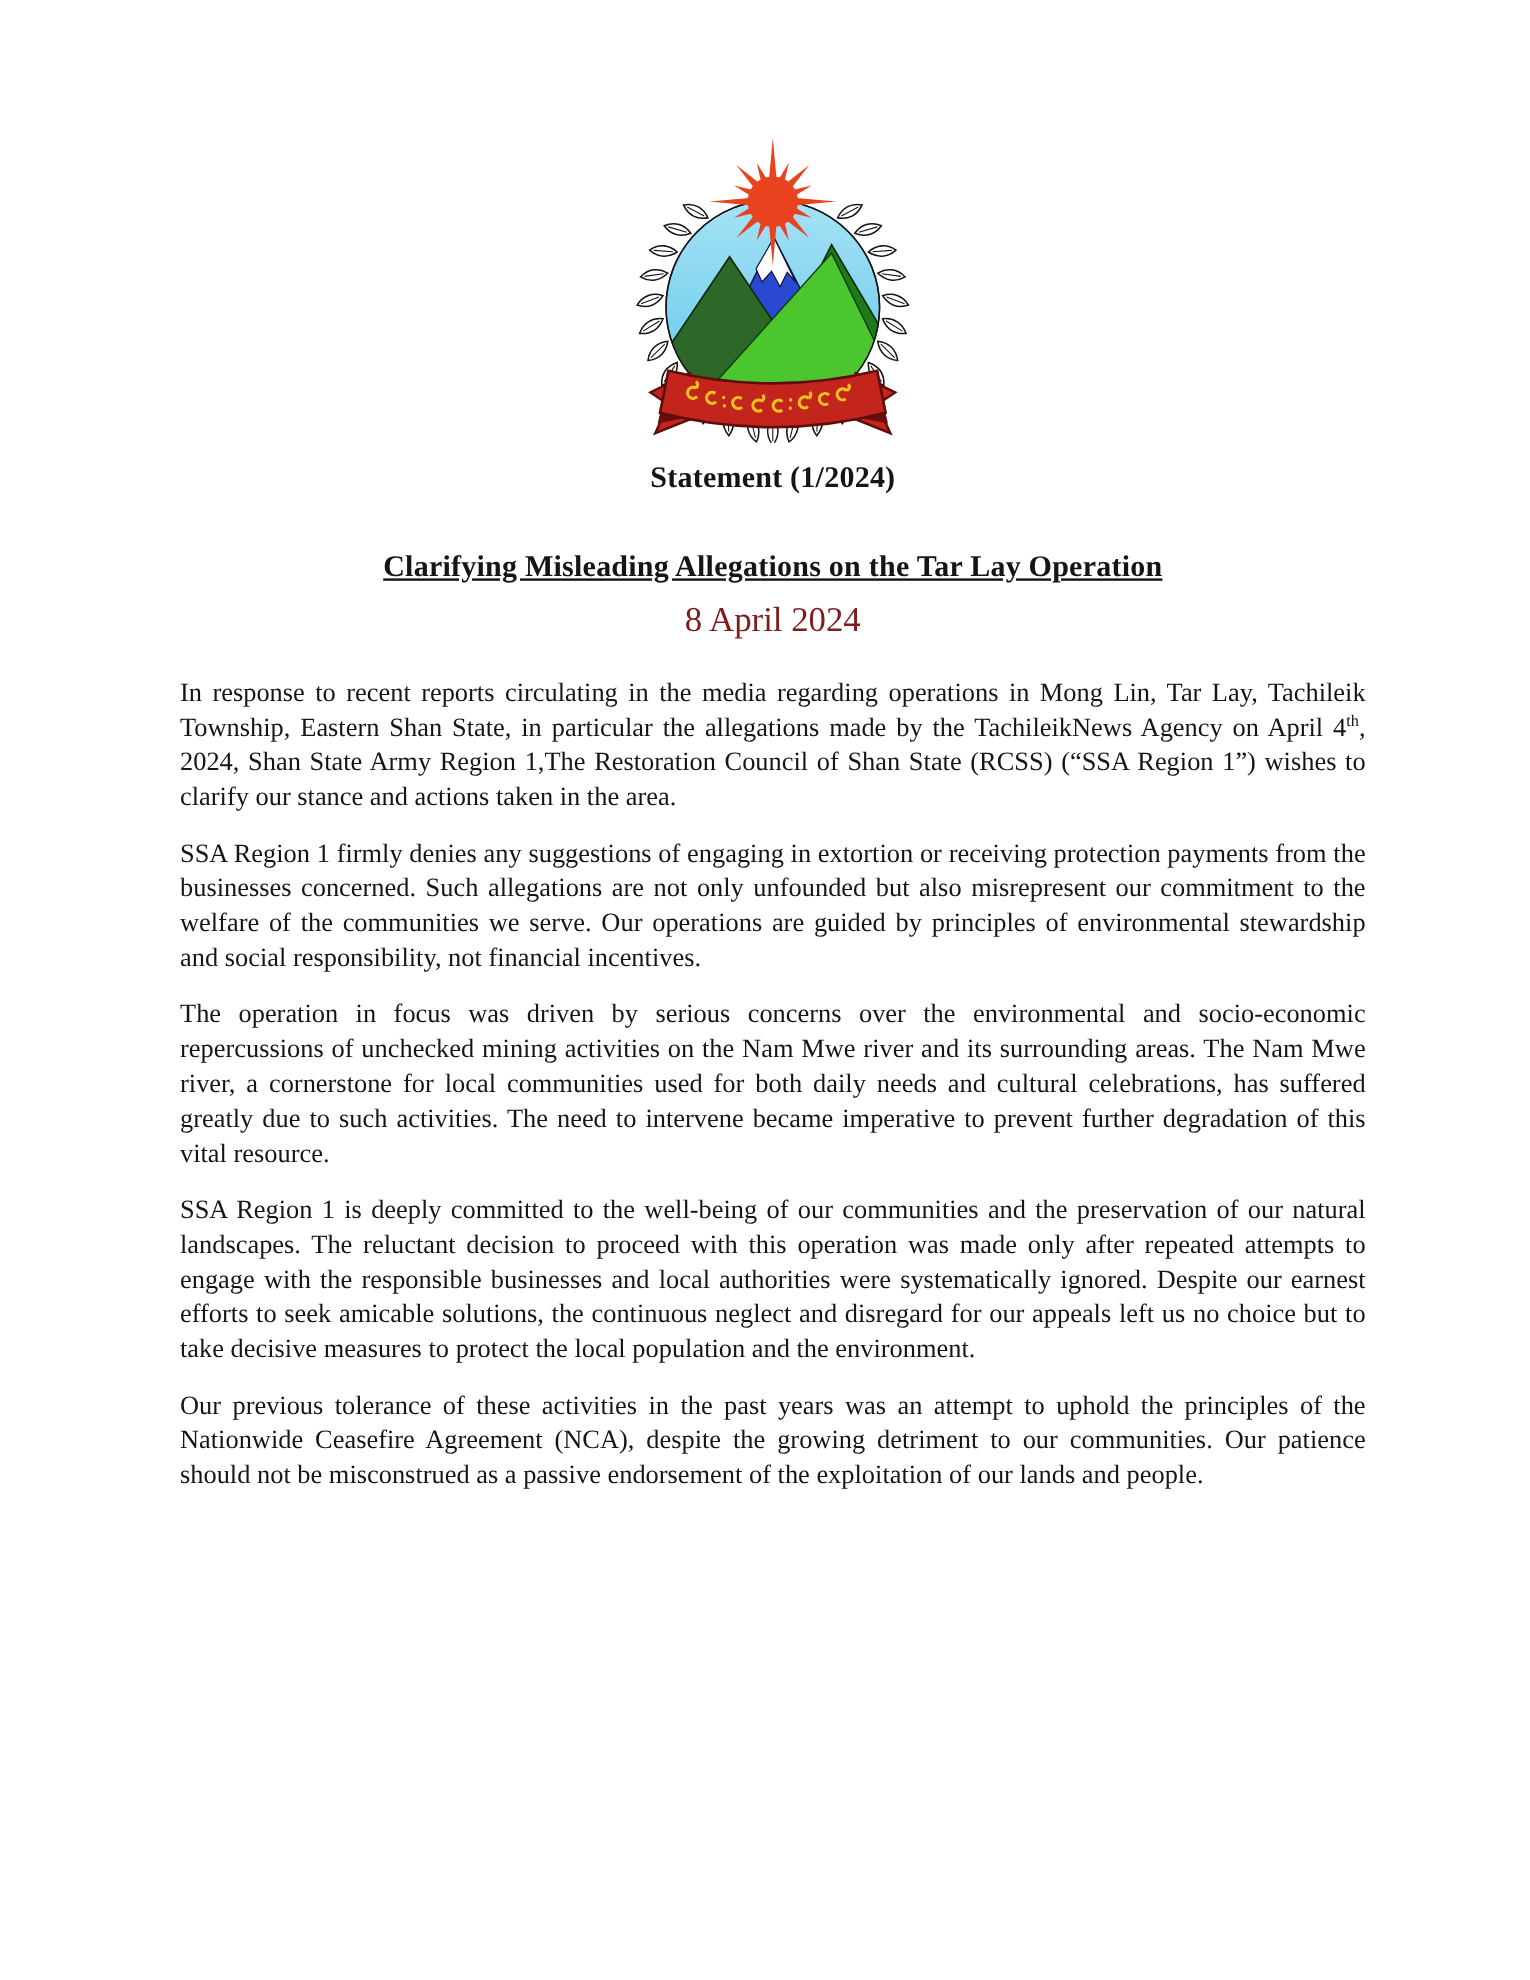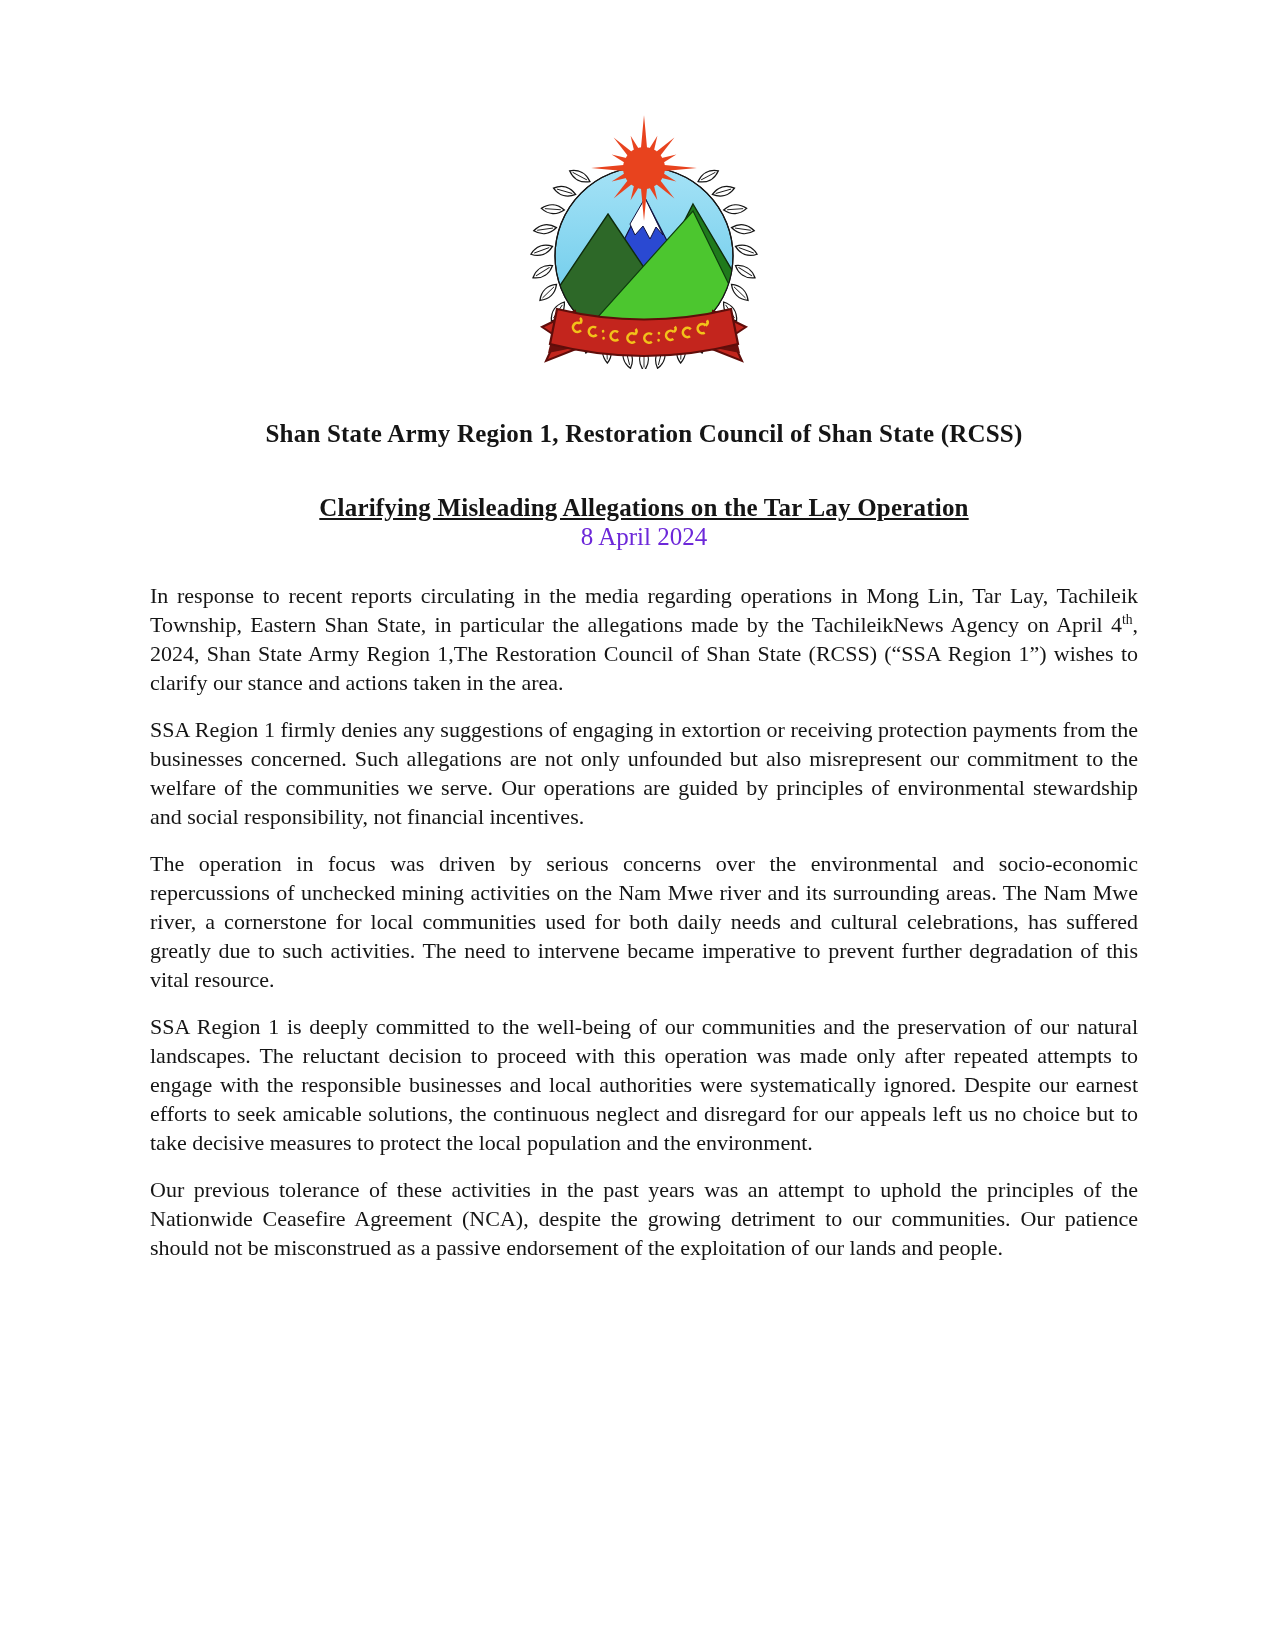--- a/index.html
+++ b/index.html
@@ -28,25 +28,25 @@
     line-height: 29px;
     font-weight: bold;
     text-align: center;
     margin: 0;
     letter-spacing: 0.2px;
   }
   .org-heading   { margin-top: 50px; }
   .stmt-heading  { margin-top: 15px; }
   .title-heading { margin-top: 45px; text-decoration: underline; }
   .date-line {
-    font-size: 25px;
+    font-size: 29px;
     line-height: 29px;
     text-align: center;
-    color: #6d28d9;
-    margin-top: 0;
+    color: #7f1d1d;
+    margin-top: 16px;
   }
   .body-text { margin-top: 30px; }
   .body-text p {
     font-size: 22px;
     line-height: 29px;
     text-align: justify;
     margin: 0 0 18px 0;
   }
   .body-text p sup {
     font-size: 0.62em;
@@ -161,21 +161,21 @@
           <use href="#gA" transform="translate(116 219) rotate(1)"></use>
           <use href="#gC" transform="translate(131 218) rotate(3)"></use>
           <use href="#gB" transform="translate(138 216) rotate(4)"></use>
           <use href="#gA" transform="translate(155 213) rotate(6)"></use>
           <use href="#gB" transform="translate(170 209) rotate(8)"></use>
         </g>
       </g>
     </svg>
   </div>
 
-  <h1 class="org-heading">Shan State Army Region 1, Restoration Council of Shan State (RCSS)</h1>
+  <h1 class="stmt-heading">Statement (1/2024)</h1>
   <h1 class="title-heading">Clarifying Misleading Allegations on the Tar Lay Operation</h1>
   <div class="date-line">8 April 2024</div>
 
   <div class="body-text">
     <p><span>In response to recent reports circulating in the media regarding operations in Mong Lin, Tar Lay, Tachileik Township, Eastern Shan State, in particular the allegations made by the TachileikNews Agency on April 4</span><sup>th</sup><span>, 2024, Shan State Army Region 1,The Restoration Council of Shan State (RCSS) (“SSA Region 1”) wishes to clarify our stance and actions taken in the area.</span></p>
     <p>SSA Region 1 firmly denies any suggestions of engaging in extortion or receiving protection payments from the businesses concerned. Such allegations are not only unfounded but also misrepresent our commitment to the welfare of the communities we serve. Our operations are guided by principles of environmental stewardship and social responsibility, not financial incentives.</p>
     <p>The operation in focus was driven by serious concerns over the environmental and socio-economic repercussions of unchecked mining activities on the Nam Mwe river and its surrounding areas. The Nam Mwe river, a cornerstone for local communities used for both daily needs and cultural celebrations, has suffered greatly due to such activities. The need to intervene became imperative to prevent further degradation of this vital resource.</p>
     <p>SSA Region 1 is deeply committed to the well-being of our communities and the preservation of our natural landscapes. The reluctant decision to proceed with this operation was made only after repeated attempts to engage with the responsible businesses and local authorities were systematically ignored. Despite our earnest efforts to seek amicable solutions, the continuous neglect and disregard for our appeals left us no choice but to take decisive measures to protect the local population and the environment.</p>
     <p>Our previous tolerance of these activities in the past years was an attempt to uphold the principles of the Nationwide Ceasefire Agreement (NCA), despite the growing detriment to our communities. Our patience should not be misconstrued as a passive endorsement of the exploitation of our lands and people.</p>
   </div>

